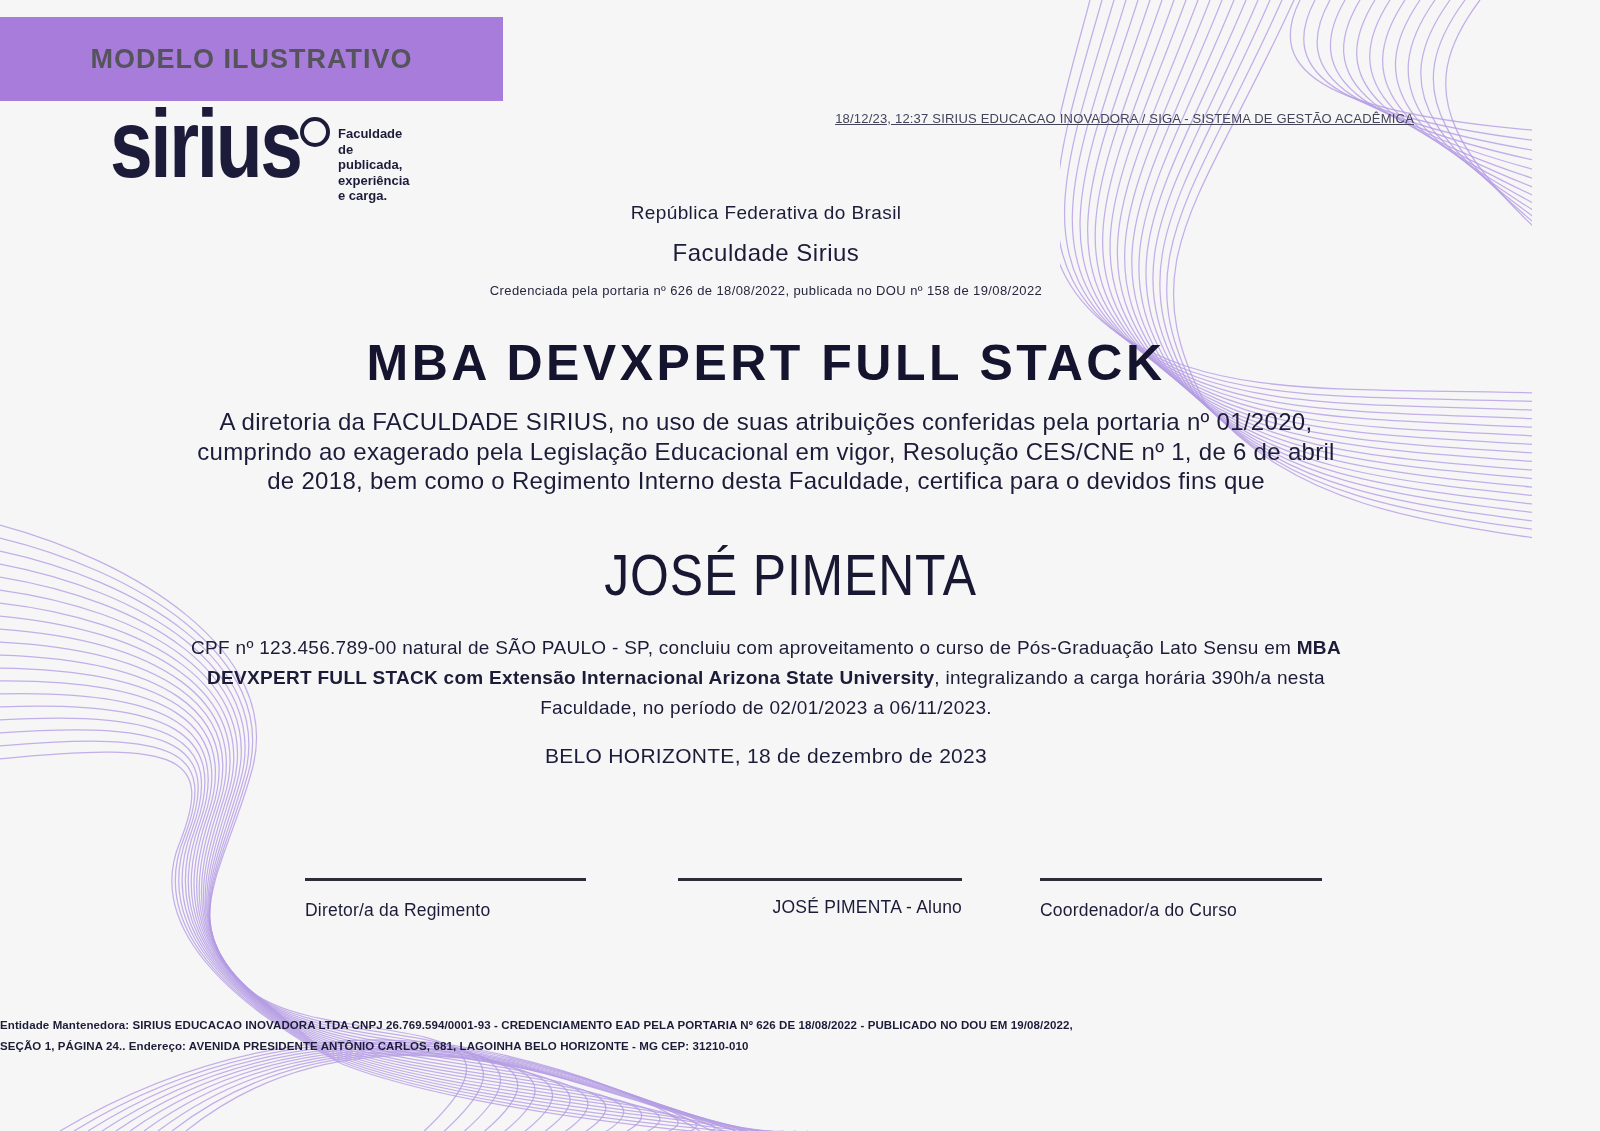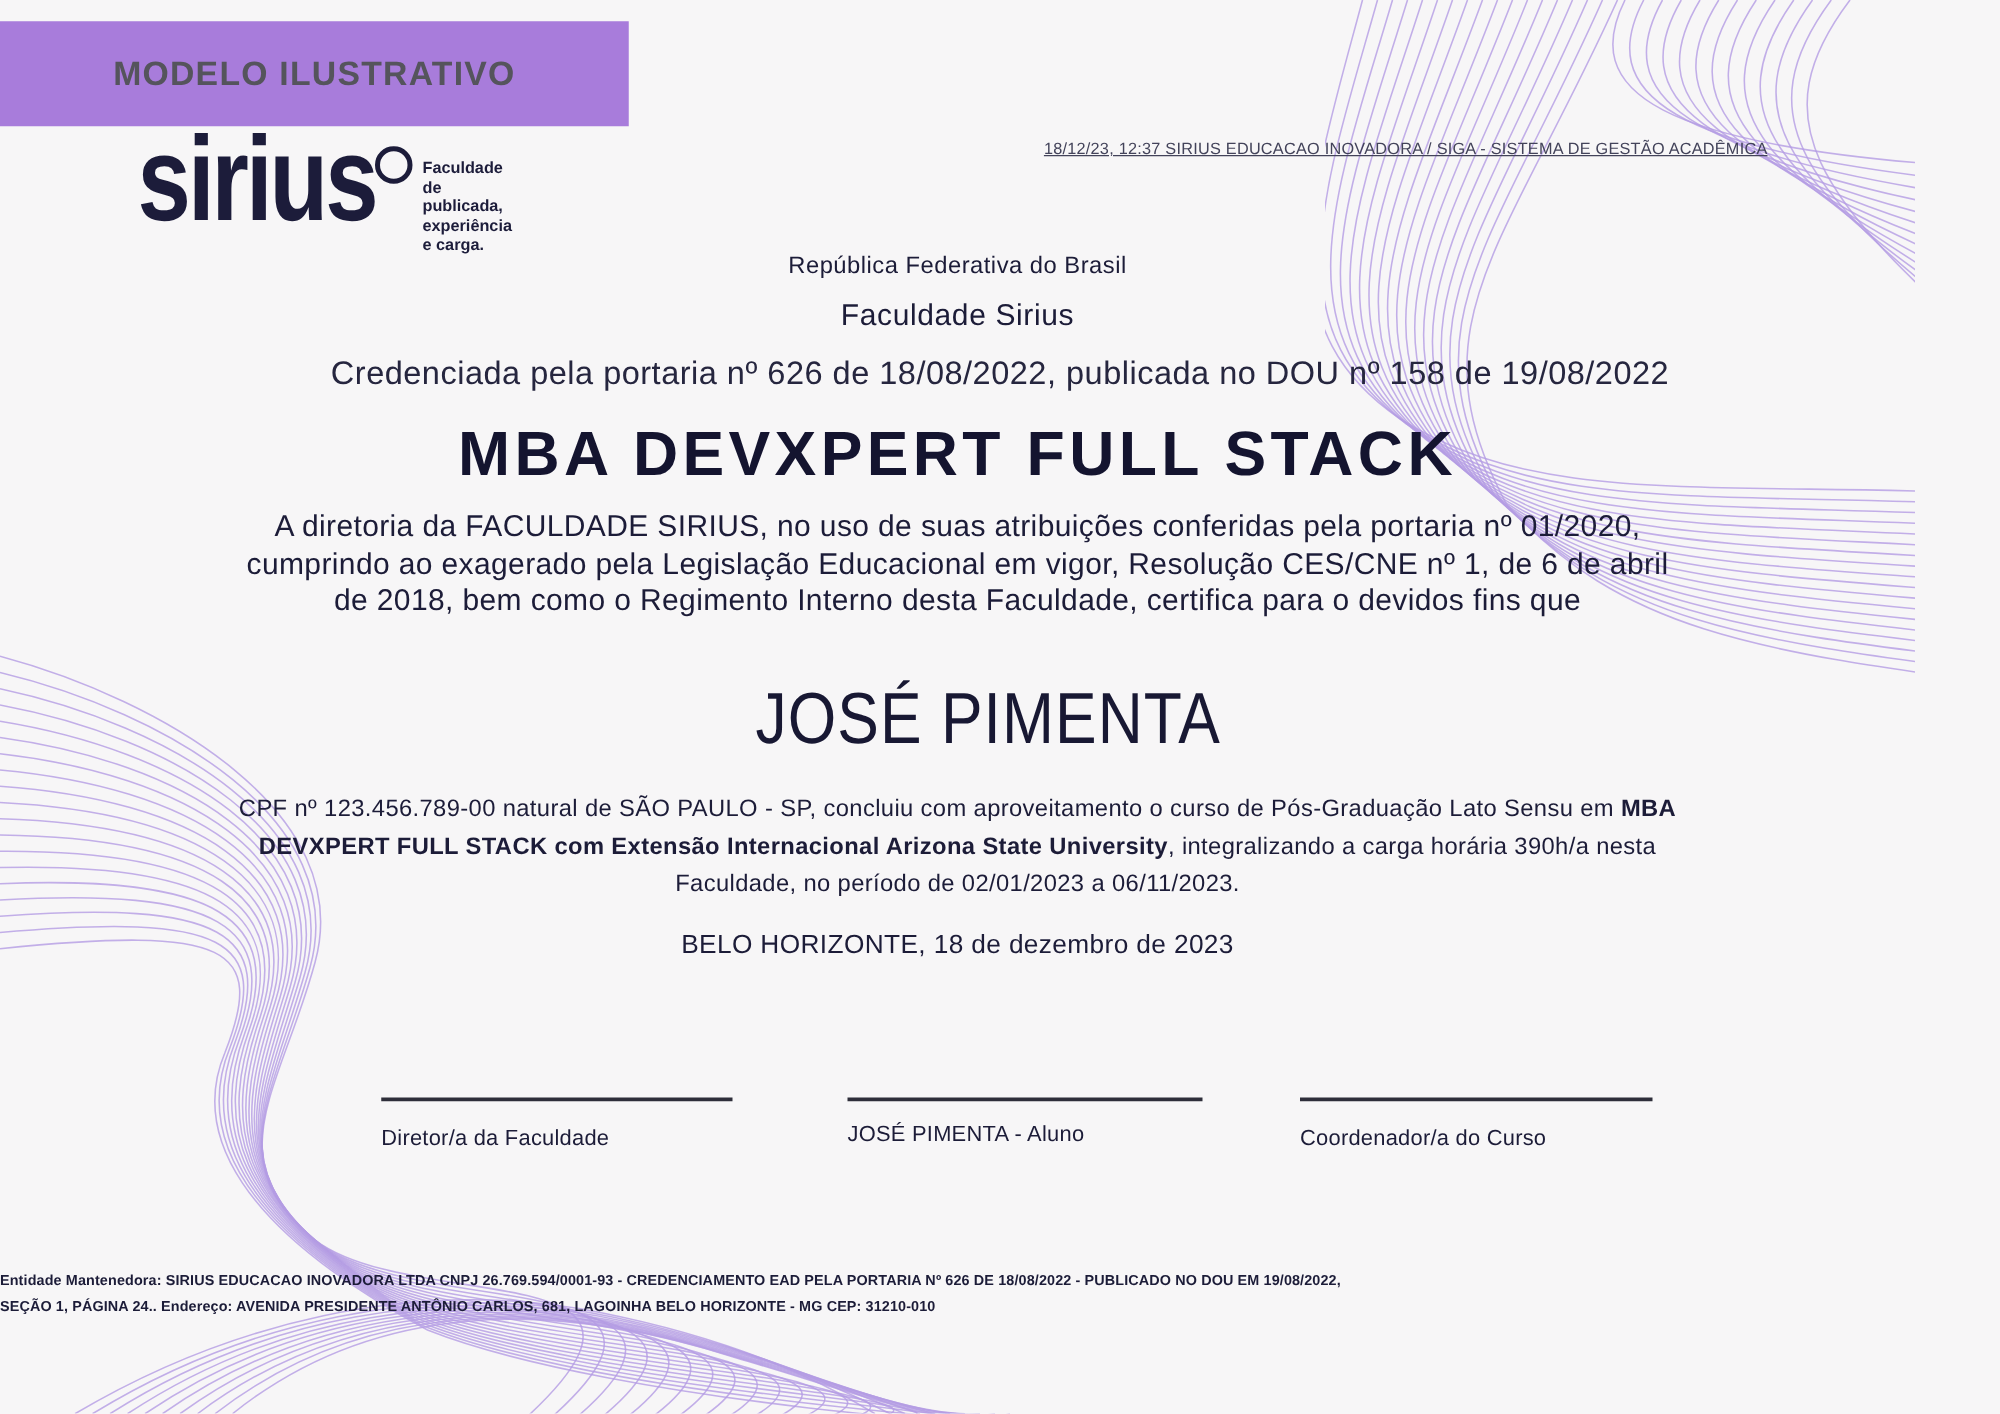--- a/index.html
+++ b/index.html
@@ -40,21 +40,21 @@
   }
 
   .meta{
     position:absolute;top:111px;right:118px;z-index:2;
     font-size:13px;color:#43435a;letter-spacing:.2px;text-decoration:underline;
   }
 
   .ctext{position:absolute;left:0;width:100%;text-align:center;z-index:2;}
   .country{top:202px;font-size:19px;letter-spacing:.4px;}
   .institution{top:239px;font-size:24px;letter-spacing:.5px;}
-  .accreditation{top:283px;font-size:26px;letter-spacing:.4px;color:#26263f;padding-left:34px;}
+  .accreditation{top:283px;font-size:13px;letter-spacing:.4px;color:#26263f;}
   .course-title{
     top:334px;font-size:50px;font-weight:800;letter-spacing:3.5px;
     color:#14142f;margin:0;
   }
   .intro{
     top:407px;left:50%;transform:translateX(-50%);width:1150px;
     font-size:24px;line-height:29.5px;letter-spacing:.3px;margin:0;
   }
   .student-name{
     top:541px;font-size:58px;color:#181833;padding-left:25px;
@@ -62,21 +62,21 @@
   .student-name span{display:inline-block;transform:scaleX(.86);letter-spacing:1px;}
   .body-par{
     top:633px;left:50%;transform:translateX(-50%);width:1170px;
     font-size:19px;line-height:30px;letter-spacing:.3px;margin:0;
   }
   .body-par b{font-weight:bold;}
   .date-line{top:744px;font-size:21px;letter-spacing:.3px;}
 
   .sig{position:absolute;top:878px;z-index:2;}
   .sig-1{left:305px;width:281px;}
-  .sig-2{left:678px;width:284px;}
+  .sig-2{left:678px;width:284px;text-align:right;}
   .sig-3{left:1040px;width:282px;}
   .sig-line{border-top:3px solid #2e2e3a;width:100%;}
   .sig-label{margin-top:19px;font-size:17.5px;letter-spacing:.2px;color:#1c1c38;}
   .sig-2 .sig-label{margin-top:16px;}
 
   .footer-line{
     position:absolute;left:0;width:100%;text-align:left;z-index:2;
     font-size:11.5px;font-weight:bold;letter-spacing:.1px;color:#1c1c38;
   }
   .footer-1{top:1019px;}
@@ -178,21 +178,21 @@
   <p class="ctext intro">A diretoria da FACULDADE SIRIUS, no uso de suas atribuições conferidas pela portaria nº 01/2020, cumprindo ao exagerado pela Legislação Educacional em vigor, Resolução CES/CNE nº 1, de 6 de abril de 2018, bem como o Regimento Interno desta Faculdade, certifica para o devidos fins que</p>
 
   <div class="ctext student-name"><span>JOSÉ PIMENTA</span></div>
 
   <p class="ctext body-par"><span>CPF nº 123.456.789-00 natural de SÃO PAULO - SP, concluiu com aproveitamento o curso de Pós-Graduação Lato Sensu em </span><b>MBA DEVXPERT FULL STACK com Extensão Internacional Arizona State University</b><span>, integralizando a carga horária 390h/a nesta Faculdade, no período de 02/01/2023 a 06/11/2023.</span></p>
 
   <div class="ctext date-line">BELO HORIZONTE, 18 de dezembro de 2023</div>
 
   <div class="sig sig-1">
     <div class="sig-line"></div>
-    <div class="sig-label">Diretor/a da Faculdade</div>
+    <div class="sig-label">Diretor/a da Regimento</div>
   </div>
   <div class="sig sig-2">
     <div class="sig-line"></div>
     <div class="sig-label">JOSÉ PIMENTA - Aluno</div>
   </div>
   <div class="sig sig-3">
     <div class="sig-line"></div>
     <div class="sig-label">Coordenador/a do Curso</div>
   </div>
 

